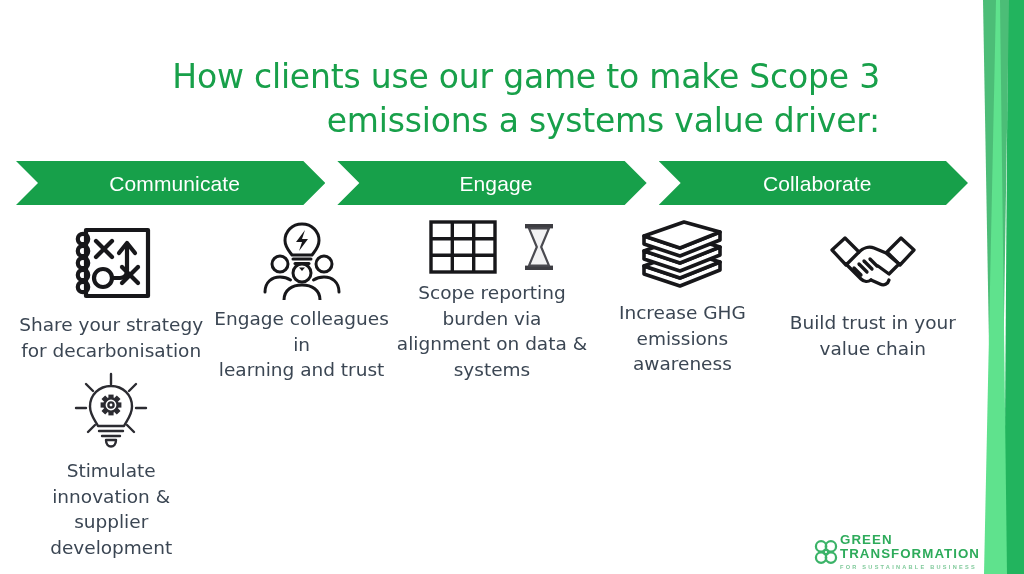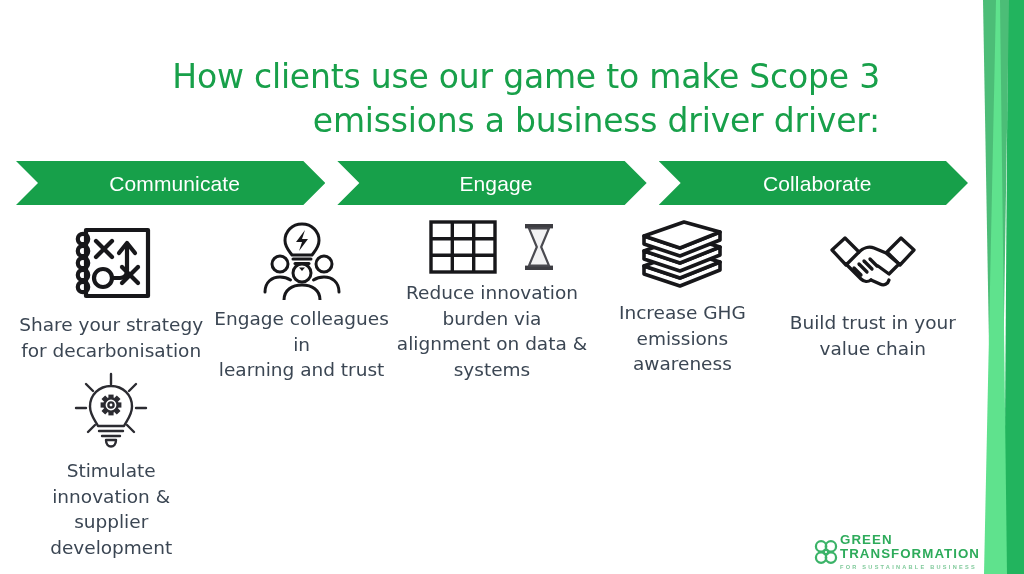--- a/index.html
+++ b/index.html
@@ -80,21 +80,21 @@
       <polygon points="48,0 64,0 64,574 44,574" fill="#22b45e"></polygon>
 
       <polygon points="23,0 49,0 40,574 33,574" fill="#4cbd77"></polygon>
 
       <polygon points="36,0 40,0 47,574 24,574" fill="#5fe28d"></polygon>
     </svg>
   </div>
 
   <div class="title">
     <div>How clients use our game to make Scope 3</div>
-    <div>emissions a business driver driver:</div>
+    <div>emissions a systems value driver:</div>
   </div>
 
   <div class="chev-row">
     <div class="chev">
       <span>Communicate</span>
     </div>
     <div class="chev">
       <span>Engage</span>
     </div>
     <div class="chev">
@@ -169,21 +169,21 @@
           <line x1="23.3" y1="2" x2="23.3" y2="52"></line>
           <line x1="44.7" y1="2" x2="44.7" y2="52"></line>
         </svg>
         <svg width="32" height="50" viewBox="0 0 32 50">
           <rect x="2" y="2" width="28" height="4.4" fill="#3d3d42"></rect>
           <rect x="2" y="43.6" width="28" height="4.4" fill="#3d3d42"></rect>
           <path d="M6 6.4 L26 6.4 L18.2 25 L26 43.6 L6 43.6 L13.8 25 Z" fill="#f2f2f3" stroke="#4a4a50" stroke-width="2.2" stroke-linejoin="round"></path>
         </svg>
       </div>
       <div class="caption">
-        <div>Reduce innovation burden via</div>
+        <div>Scope reporting burden via</div>
         <div>alignment on data &amp; systems</div>
       </div>
     </div>
 
     <div class="cell r2">
       <div class="icon-box">
         <svg width="96" height="70" viewBox="0 0 96 70" fill="#ffffff" stroke="#17171a" stroke-width="3.6" stroke-linejoin="round" stroke-linecap="round">
 
           <path d="M10 46 L10 54 L46 66 L86 50 L86 42 L46 58 Z"></path>
           <path d="M10 46 L46 58 L86 42 L50 31 Z"></path>

